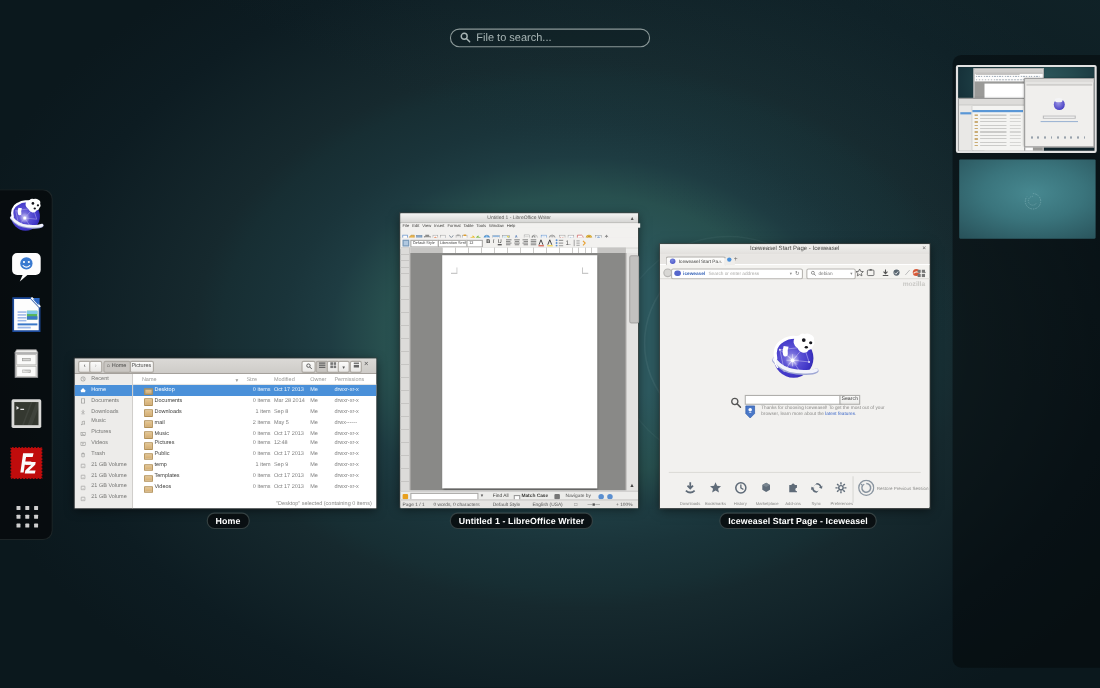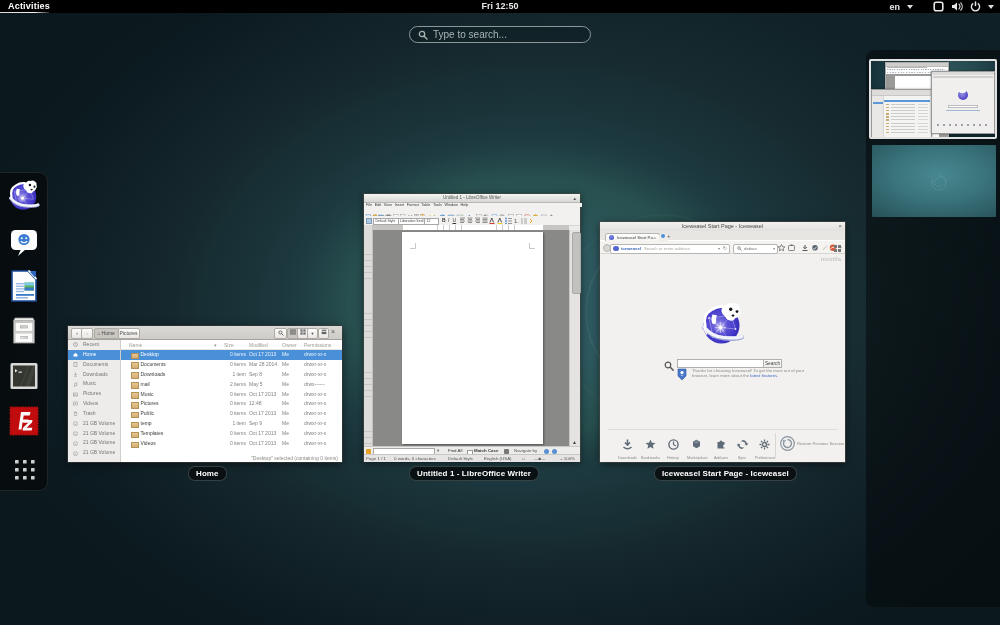--- a/index.html
+++ b/index.html
@@ -89,48 +89,26 @@
 #isbtn{position:absolute;left:163px;top:104.5px;width:17px;height:7px;background:linear-gradient(#fafaf9,#ededeb);border:0.5px solid #b0afac;font-size:4.8px;line-height:7px;text-align:center;color:#444;}
 #inote{position:absolute;left:77px;top:114px;font-size:4.3px;line-height:5.2px;}
 #ibottom{position:absolute;left:8px;top:175px;width:229px;height:32px;border-top:1px solid #dddcd8;}
 .ibi{position:absolute;top:6px;width:18px;text-align:center;}
 .ibi svg{display:inline-block;}
 .ibi span{display:block;font-size:3.8px;color:#8a8a88;margin-top:2px;white-space:nowrap;}
 </style>
 </head>
 <body>
 <div id="screen">
-  <div id="topbar">
-    <span id="activities">Activities</span>
-    <div id="act-underline"></div>
-    <div id="clock">Fri 12:50</div>
-    <div id="tright">
-      <span class="en">en</span>
-        <span class="caret"></span>
-      <span style="width:6px"></span>
-      <svg width="11" height="11" viewBox="0 0 11 11">
-          <rect x="1.2" y="1.2" width="8.6" height="8.6" rx="2" fill="none" stroke="#e8e8e8" stroke-width="1.6"></rect>
-        </svg>
-      <svg width="12" height="11" viewBox="0 0 12 11">
-          <path d="M1 4 h2 l3-2.6 v8.2 L3 7 H1 z" fill="#e8e8e8"></path>
-          <path d="M8 3.2 a3.2 3.2 0 0 1 0 4.6 M9.8 1.8 a5.5 5.5 0 0 1 0 7.4" stroke="#e8e8e8" stroke-width="1.1" fill="none" stroke-linecap="round"></path>
-        </svg>
-      <svg width="11" height="11" viewBox="0 0 11 11">
-          <path d="M5.5 1 v3.4" stroke="#e8e8e8" stroke-width="1.5" stroke-linecap="round"></path>
-          <path d="M3.2 2.4 a4.1 4.1 0 1 0 4.6 0" fill="none" stroke="#e8e8e8" stroke-width="1.4"></path>
-        </svg>
-      <span class="caret"></span>
-    </div>
-  </div>
   <div id="search">
       <span class="mag"><svg width="10" height="10" viewBox="0 0 10 10">
           <circle cx="4" cy="4" r="2.7" fill="none" stroke="#a8b5b5" stroke-width="1.3"></circle>
           <path d="M6.2 6.2 L9 9" stroke="#a8b5b5" stroke-width="1.4" stroke-linecap="round"></path>
         </svg></span>
-      <span class="stext">Type to search...</span>
+      <span class="stext">File to search...</span>
     </div>
 
   <svg style="position:absolute;left:0;top:0;z-index:1;" width="1000" height="625" viewBox="0 0 1000 625">
     <circle cx="668" cy="312" r="82" fill="none" stroke="rgba(200,228,232,0.08)" stroke-width="1.4"></circle>
     <circle cx="662" cy="318" r="103" fill="none" stroke="rgba(200,228,232,0.05)" stroke-width="1.2"></circle>
   </svg>
   <div id="dash">
 
     <div class="dicon" style="top:6px;left:7px;">
       <svg width="34" height="34" viewBox="0 0 47 47">

